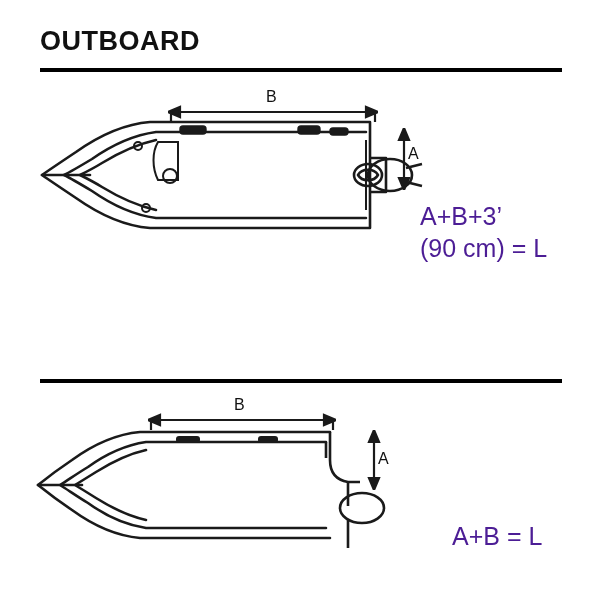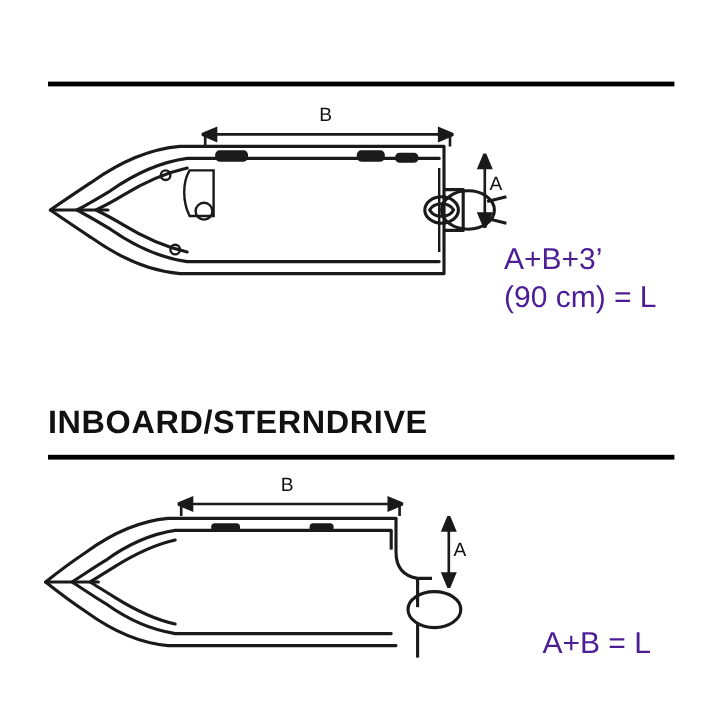--- a/index.html
+++ b/index.html
@@ -53,20 +53,21 @@
     position: absolute;
   }
 </style>
 </head>
 <body>
 
 <div id="page">
 
   <div class="section" style="top:0;height:300px;">
 
+    <div class="section-title" style="left:40px;top:26px;">OUTBOARD</div>
 
     <div class="section-rule" style="left:40px;top:68px;width:522px;"></div>
 
     <div class="diagram-wrap" style="left:30px;top:80px;width:420px;height:190px;">
       <svg width="420" height="190" viewBox="0 0 420 190" xmlns="http://www.w3.org/2000/svg">
 
         <g fill="none" stroke="#1a1a1a" stroke-width="2.6" stroke-linejoin="round" stroke-linecap="round">
 
           <path d="M 340 42
                    L 120 42
@@ -144,21 +145,20 @@
       </svg>
     </div>
     <div class="dim-label" style="left:408px;top:145px;">A</div>
 
     <div class="formula" style="left:420px;top:200px;">A+B+3’
 (90 cm) = L</div>
   </div>
 
   <div class="section" style="top:300px;height:300px;">
 
-    <div class="section-title" style="left:40px;top:37px;">INBOARD/STERNDRIVE</div>
 
     <div class="section-rule" style="left:40px;top:79px;width:522px;"></div>
 
     <div class="diagram-wrap" style="left:30px;top:100px;width:400px;height:160px;">
       <svg width="400" height="160" viewBox="0 0 400 160" xmlns="http://www.w3.org/2000/svg">
         <g fill="none" stroke="#1a1a1a" stroke-width="2.6" stroke-linejoin="round" stroke-linecap="round">
 
           <path d="M 300 32
                    L 110 32
                    C 88 34 64 44 42 60

